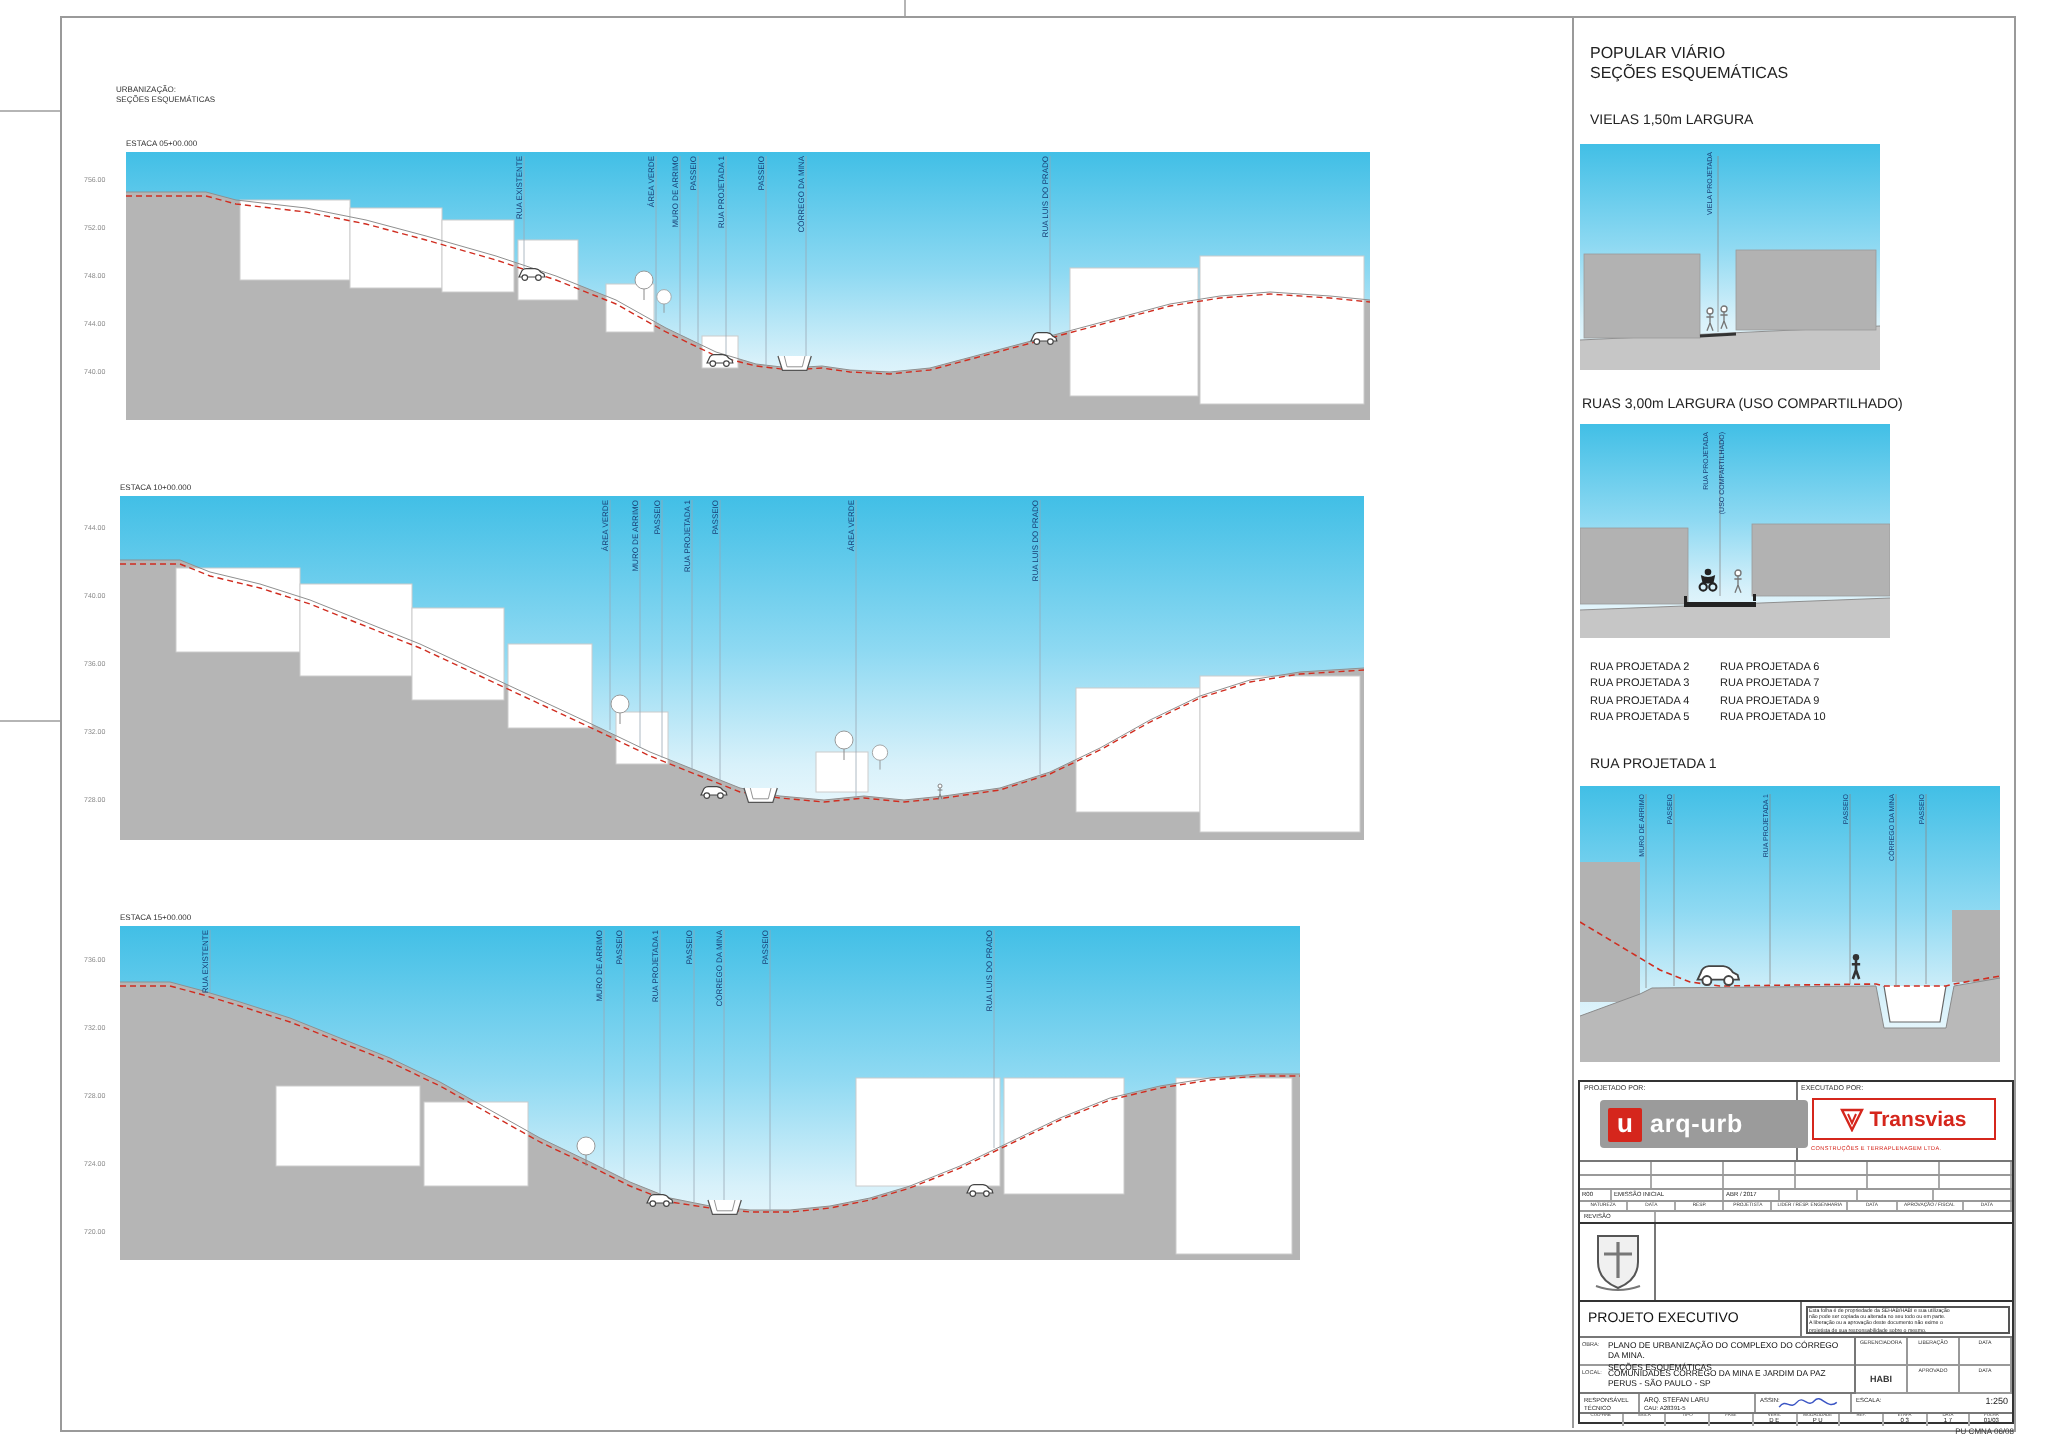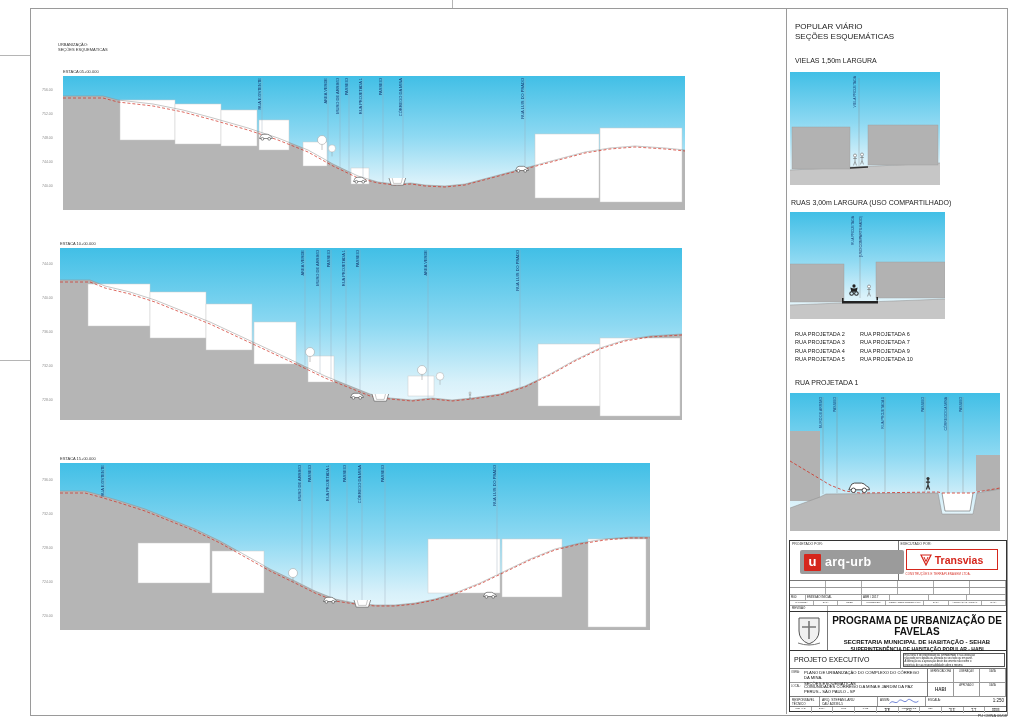--- a/index.html
+++ b/index.html
@@ -410,25 +410,20 @@
     </div>
 
     <div class="program">
       <div class="sealcell">
         <svg width="26" height="30" viewBox="0 0 26 30">
           <path d="M3,2 h20 v13 q0,9 -10,13 q-10,-4 -10,-13 Z" fill="#f0f0f0" stroke="#555" stroke-width="1"></path>
           <path d="M13,5 L13,23 M6,11 L20,11" stroke="#777" stroke-width="1.6" fill="none"></path>
           <path d="M2,27 q11,4 22,0" stroke="#777" stroke-width="1" fill="none"></path>
         </svg>
       </div>
-      <div class="titles">
-        <div class="t1">PROGRAMA DE URBANIZAÇÃO DE FAVELAS</div>
-        <div class="t2">SECRETARIA MUNICIPAL DE HABITAÇÃO - SEHAB</div>
-        <div class="t3">SUPERINTENDÊNCIA DE HABITAÇÃO POPULAR - HABI</div>
-      </div>
     </div>
 
     <div class="tb-row projrow">
       <div class="projcell">PROJETO EXECUTIVO</div>
       <div class="discell">
         <div class="disbox">
           <div>Esta folha é de propriedade da SEHAB/HABI e sua utilização</div>
           <div>não pode ser copiada ou alterada no seu todo ou em parte.</div>
           <div>A liberação ou a aprovação deste documento não exime o</div>
           <div>projetista de sua responsabilidade sobre o mesmo.</div>

